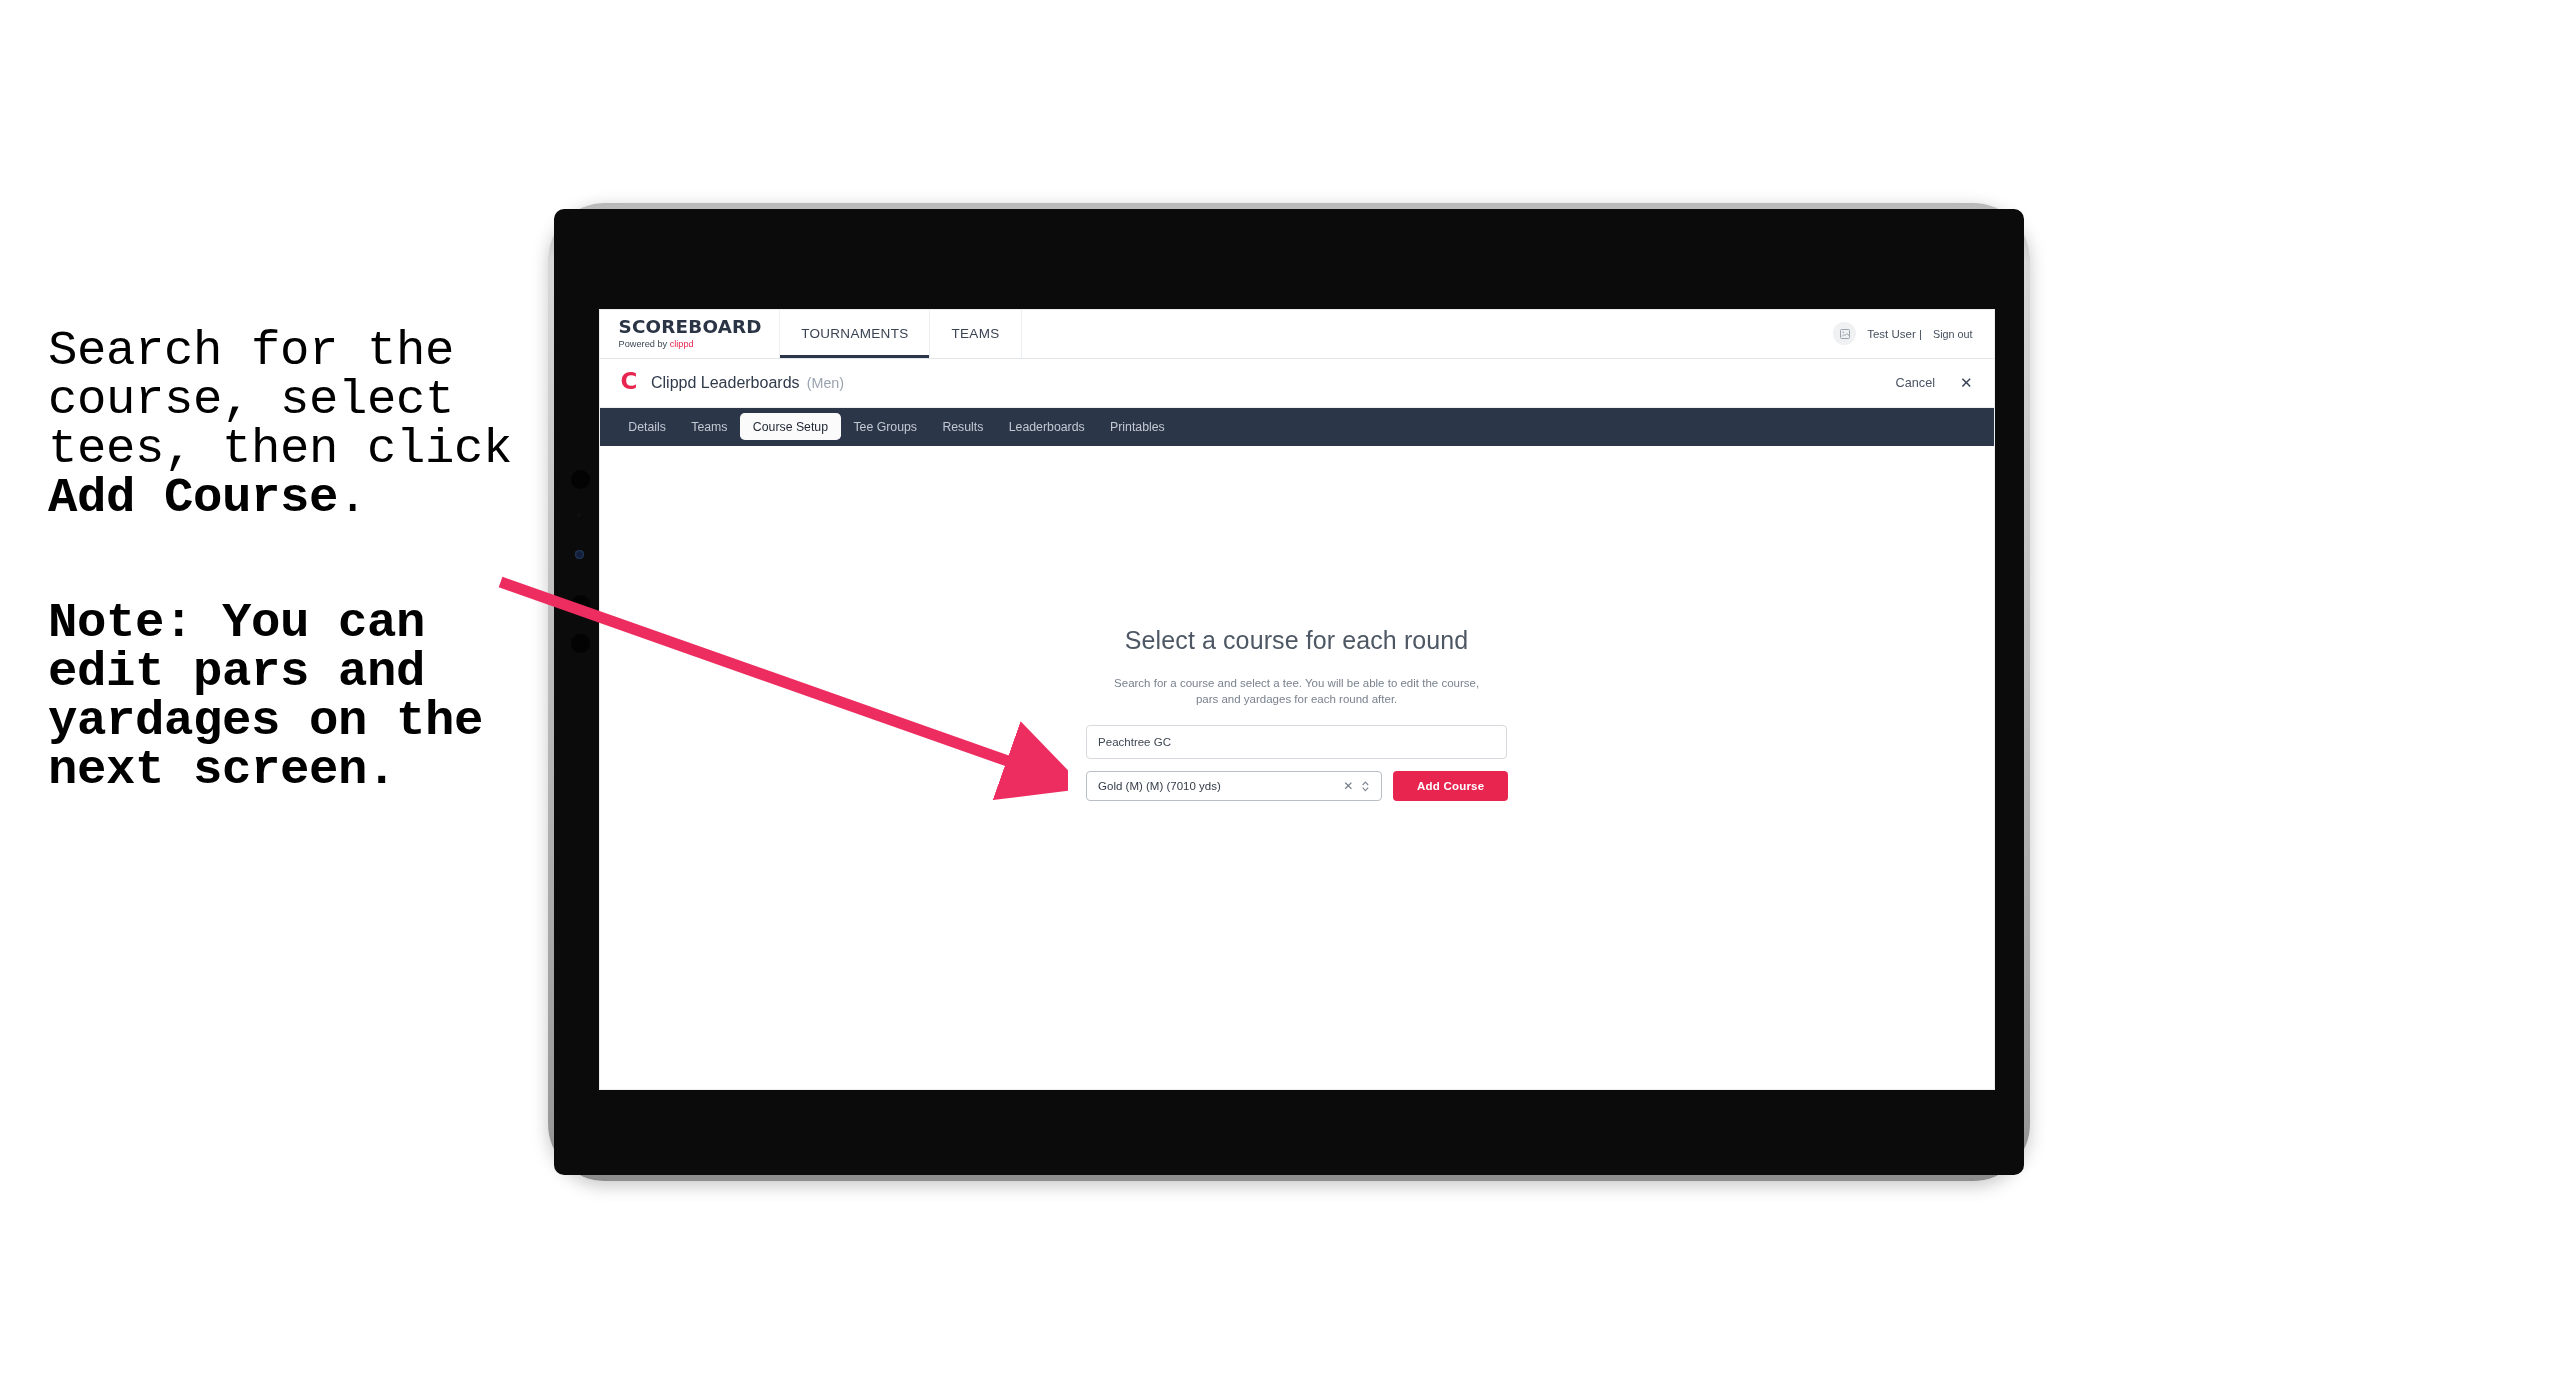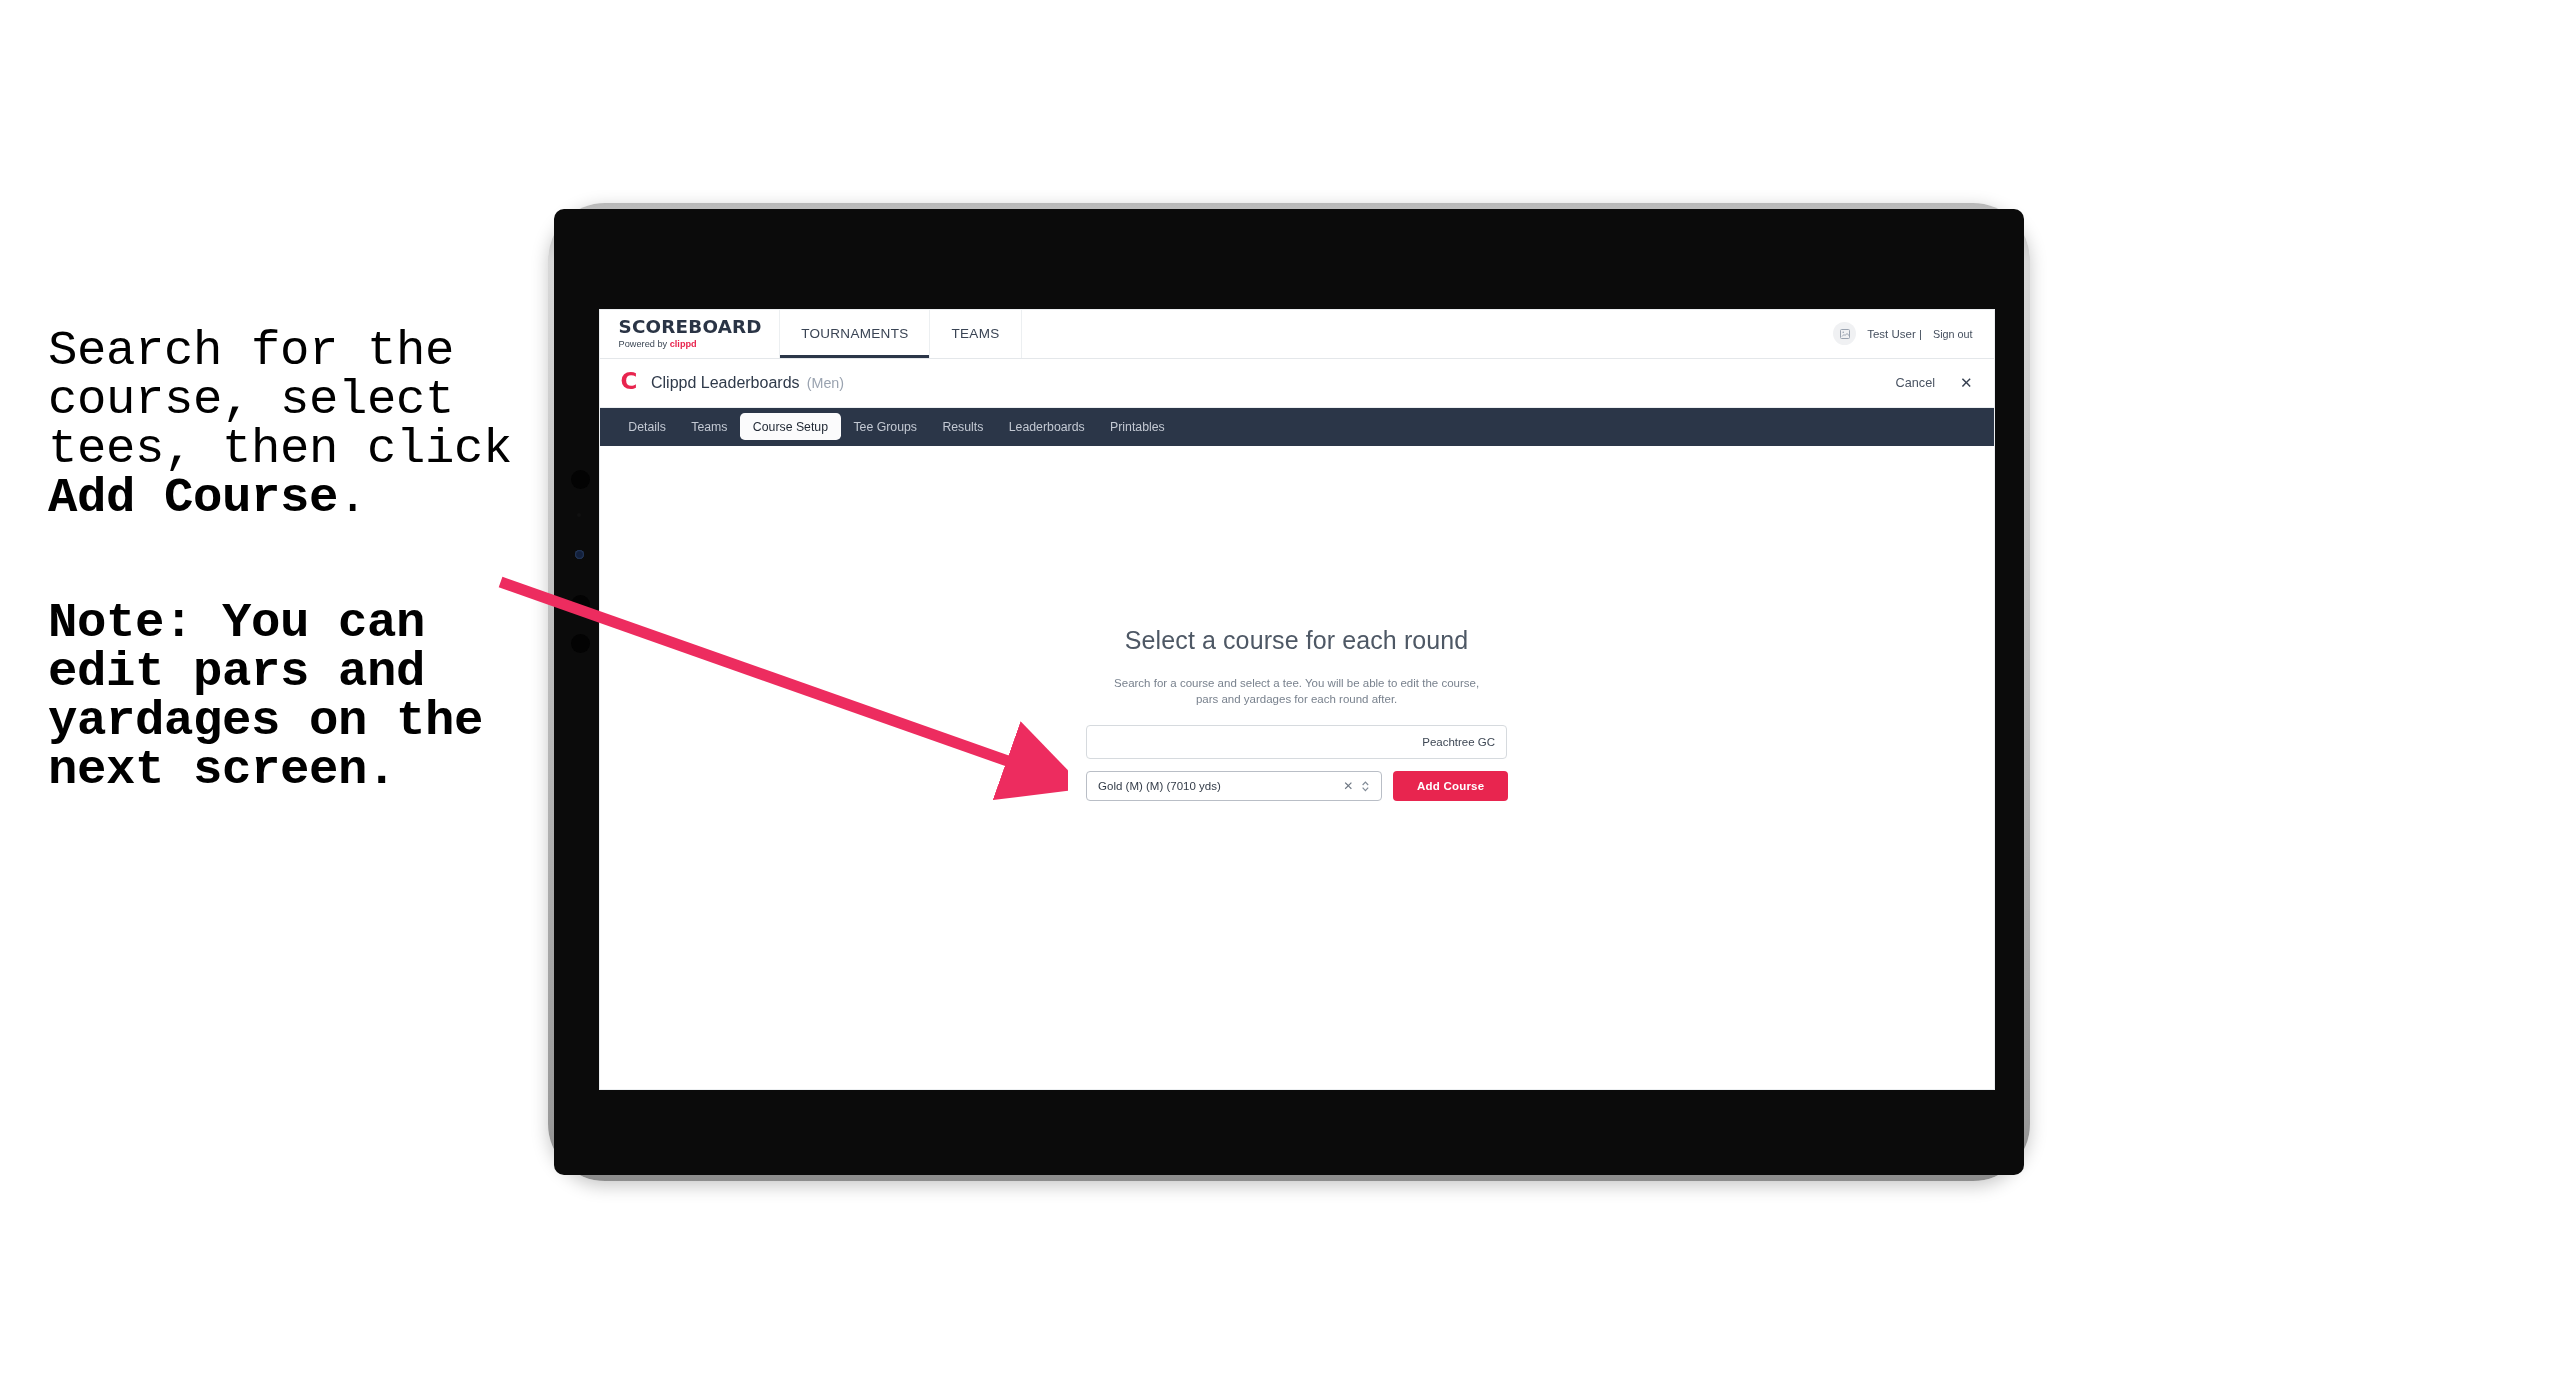--- a/index.html
+++ b/index.html
@@ -110,21 +110,21 @@
     color: #2a3445;
     line-height: 1;
   }
   .brand-sub {
     margin-top: 3.2px;
     font-size: 9.2px;
     color: #3b4654;
     line-height: 1;
     white-space: nowrap;
   }
-  .brand-sub b { color: #e8254f; font-weight: 700; }
+  .brand-sub b { color: #e8254f; font-weight: 400; }
 
   .topnav {
     display: flex;
     align-items: stretch;
   }
   .topnav-item {
     display: flex;
     align-items: center;
     padding: 0 21px;
     font-size: 13.5px;
@@ -255,21 +255,20 @@
     width: 100%;
     height: 30px;
     border: 0.8px solid #d6dade;
     border-radius: 4px;
     padding: 16px 11px;
     font-family: "Liberation Sans", sans-serif;
     font-size: 11.5px;
     color: #3f4855;
     background: #ffffff;
     outline: none;
-    text-align: right;
   }
   .tee-row {
     margin-top: 12.7px;
     display: flex;
     align-items: center;
     gap: 11px;
   }
   .tee-select {
     position: relative;
     flex: 0 0 296px;

